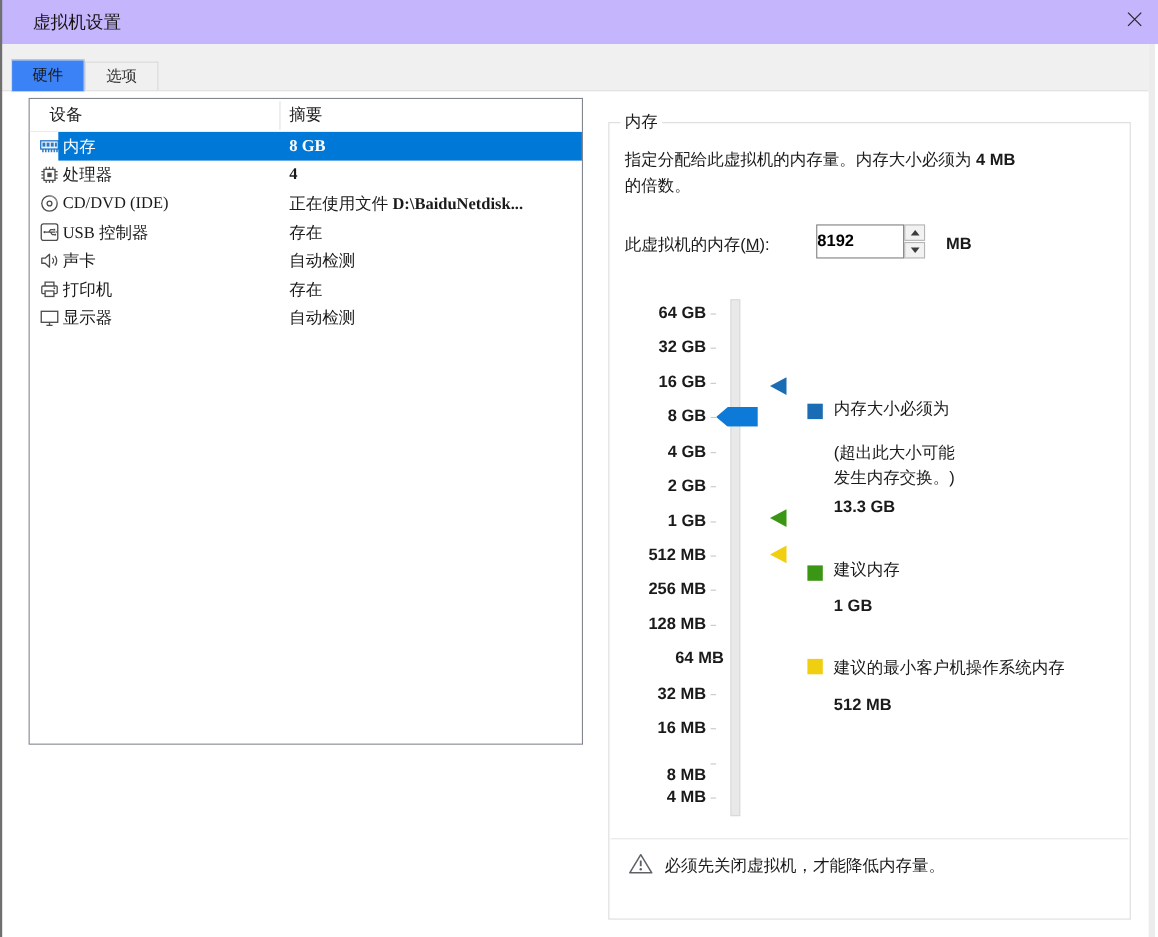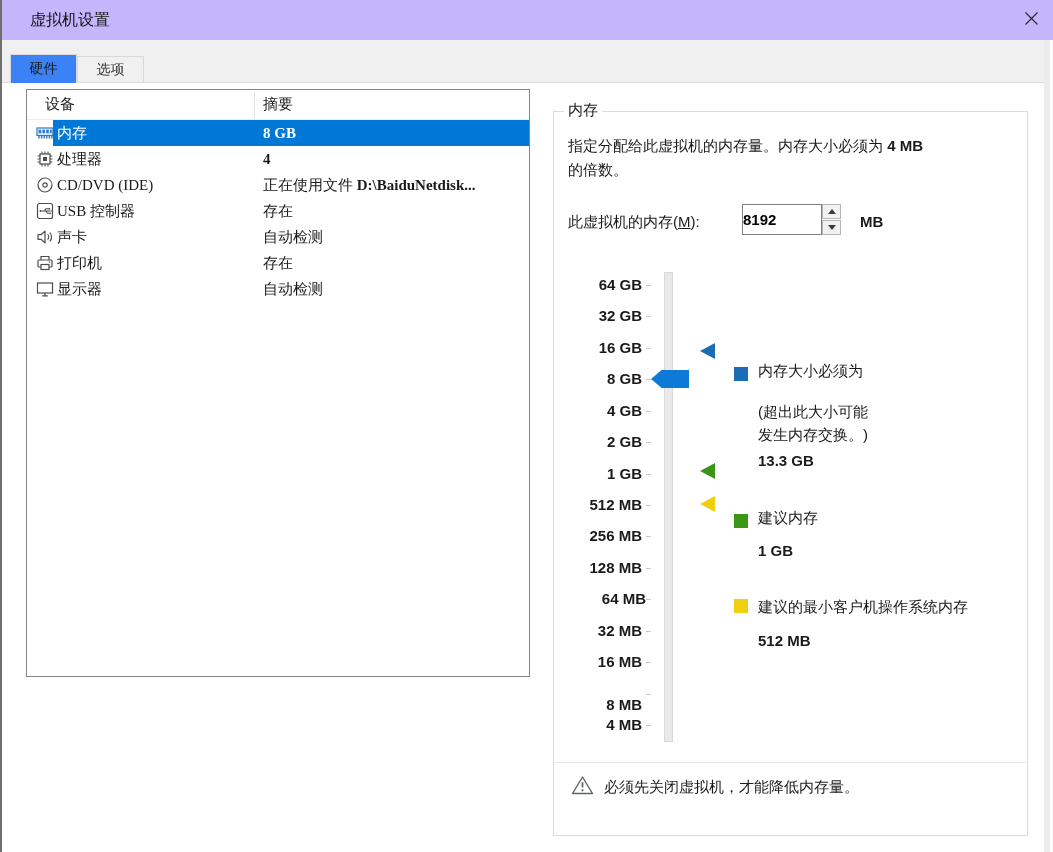--- a/index.html
+++ b/index.html
@@ -228,21 +228,21 @@
         <div class="scale-label" style="top: 319.15px; left: 0px;">2 GB</div>
         <div class="scale-tick" style="top: 330px;"></div>
         <div class="scale-label" style="top: 350.58px; left: 0px;">1 GB</div>
         <div class="scale-tick" style="top: 362px;"></div>
         <div class="scale-label" style="top: 382.01px; left: 0px;">512 MB</div>
         <div class="scale-tick" style="top: 393px;"></div>
         <div class="scale-label" style="top: 413.44px; left: 0px;">256 MB</div>
         <div class="scale-tick" style="top: 424px;"></div>
         <div class="scale-label" style="top: 444.87px; left: 0px;">128 MB</div>
         <div class="scale-tick" style="top: 456px;"></div>
-        <div class="scale-label" style="top: 476.3px; left: 4px;">64 MB</div>
+        <div class="scale-label" style="top: 476.3px; left: 16px;">64 MB</div>
         <div class="scale-tick" style="top: 487px;"></div>
         <div class="scale-label" style="top: 507.73px; left: 0px;">32 MB</div>
         <div class="scale-tick" style="top: 519px;"></div>
         <div class="scale-label" style="top: 539.16px; left: 0px;">16 MB</div>
         <div class="scale-tick" style="top: 550px;"></div>
         <div class="scale-label" style="top: 570.59px; left: 0px; margin-top: 11px;">8 MB</div>
         <div class="scale-tick" style="top: 582px;"></div>
         <div class="scale-label" style="top: 602.02px; left: 0px;">4 MB</div>
         <div class="scale-tick" style="top: 613px;"></div>
       </div>

